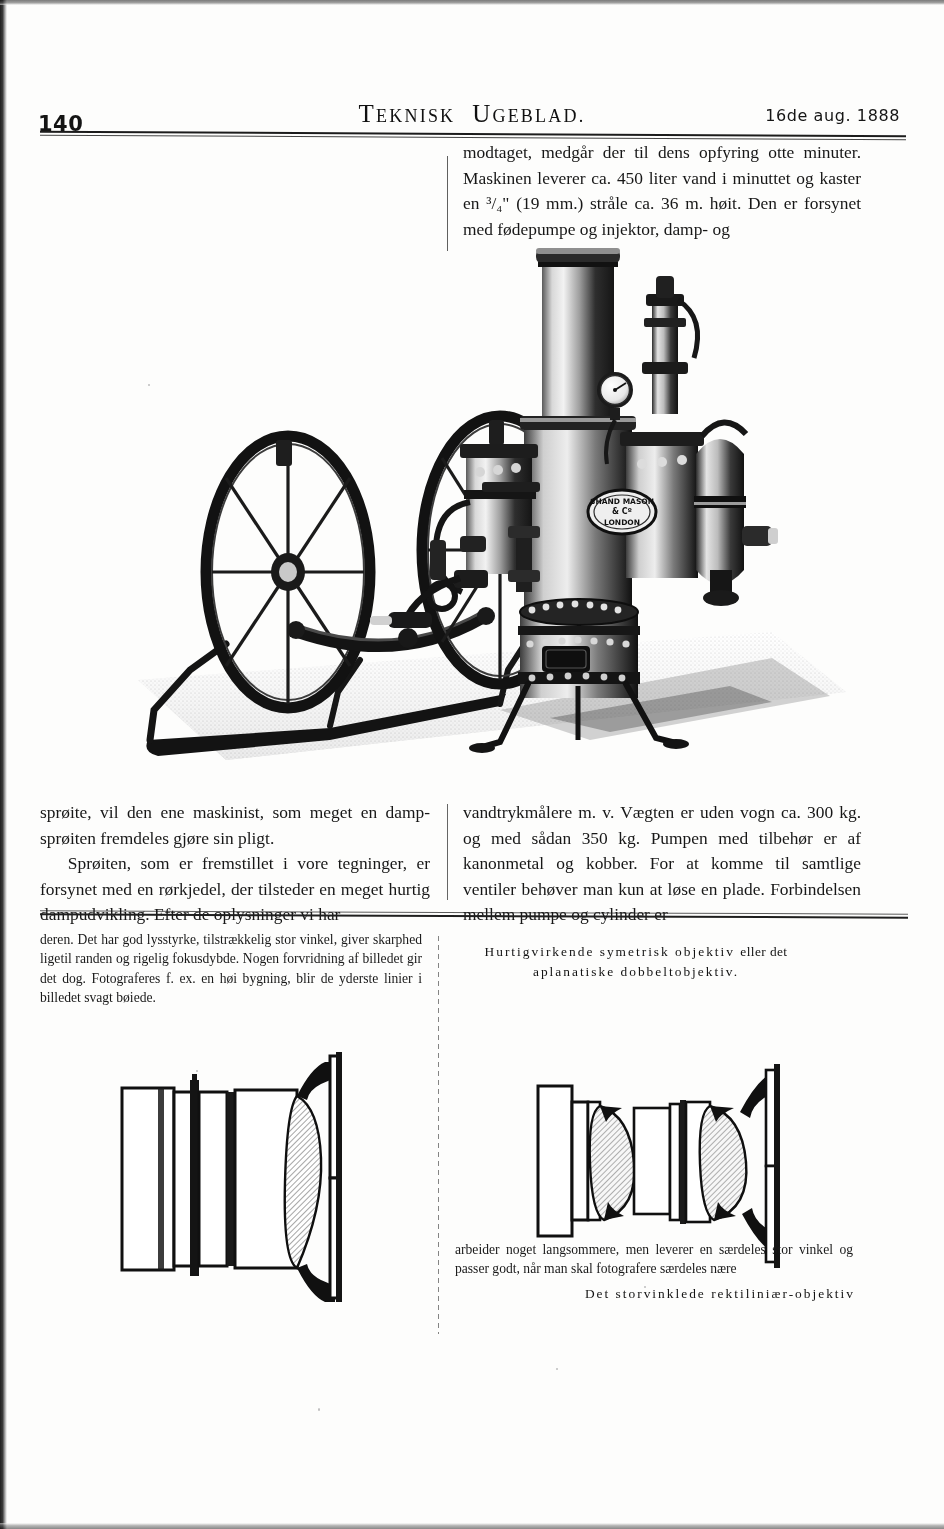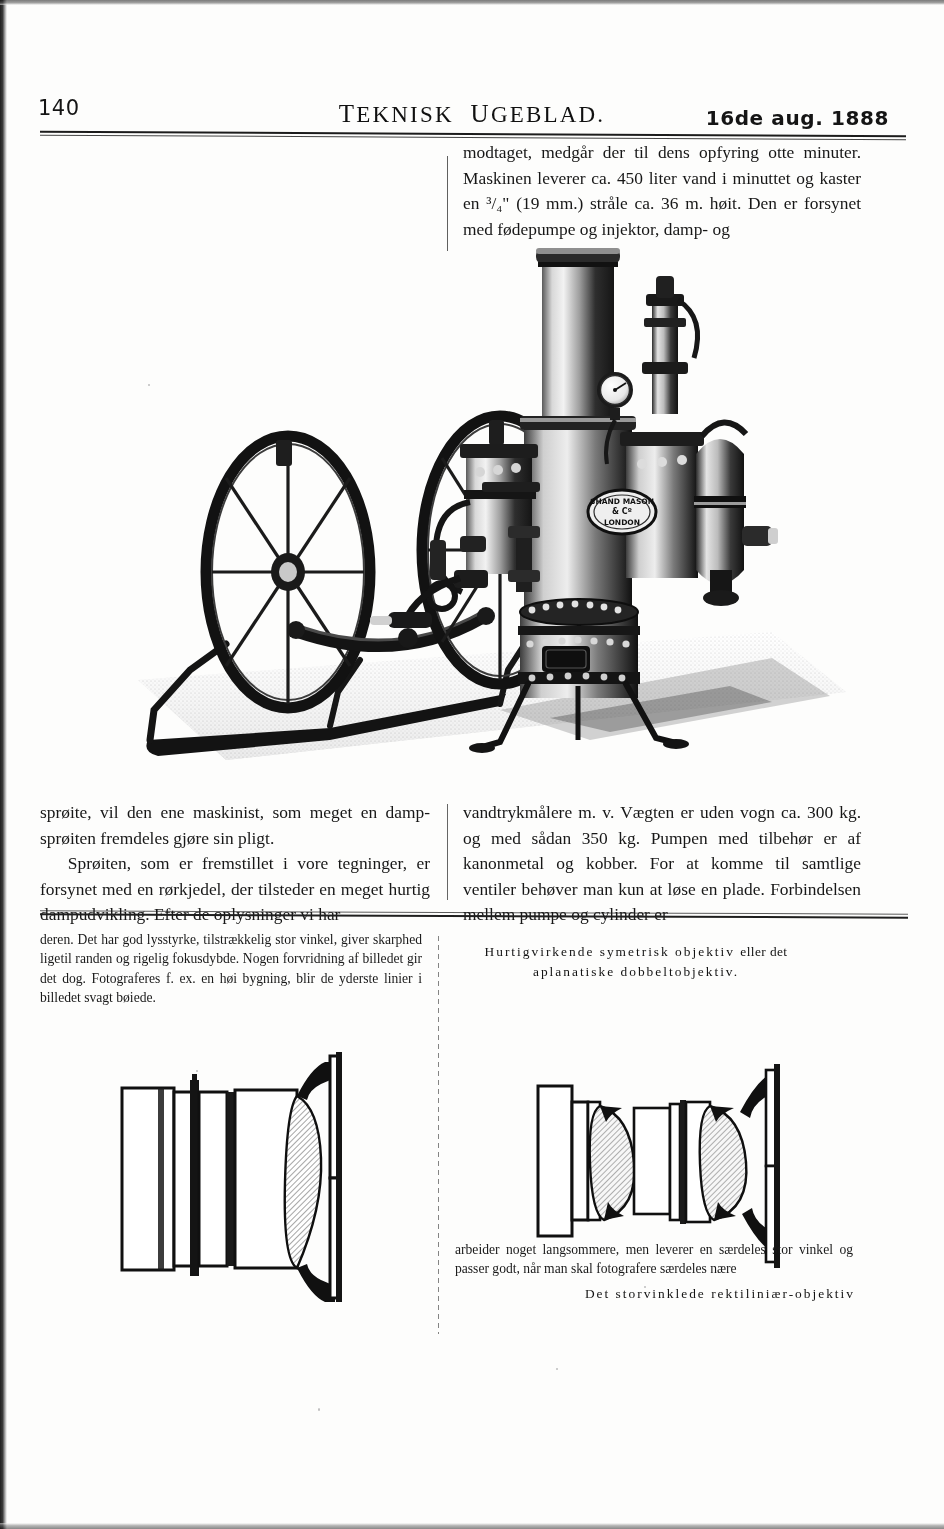--- a/index.html
+++ b/index.html
@@ -45,46 +45,46 @@
   .speck {
     position: absolute;
     background: #7d7d80;
     border-radius: 50%;
     opacity: .5;
   }
 
   
   .folio {
     position: absolute;
-    left: 38px; top: 96px;
+    left: 38px; top: 112px;
     font-family: "DejaVu Sans", sans-serif;
     font-size: 21px;
-    font-weight: 400;
+    font-weight: 700;
     letter-spacing: .5px;
     color: #141414;
     text-align: center;
   }
   .masthead {
     position: absolute;
     left: 0; top: 100px;
     width: 944px;
     text-align: center;
     font-family: "Liberation Serif", serif;
     font-size: 25px;
     letter-spacing: 2.2px;
     color: #101010;
   }
   .masthead .cap { font-size: 25px; }
-  .masthead .sc  { font-size: 23px; }
+  .masthead .sc  { font-size: 18px; }
   .issue-date {
     position: absolute;
-    right: 55px; top: 106px;
+    right: 44px; top: 106px;
     font-family: "DejaVu Sans", sans-serif;
-    font-size: 20px;
-    font-weight: 700;
+    font-size: 16px;
+    font-weight: 400;
     letter-spacing: .6px;
     color: #151515;
   }
 
   
   .rule-head {
     position: absolute;
     left: 40px; top: 133px;
     width: 866px; height: 4px;
     transform: rotate(0.30deg);

